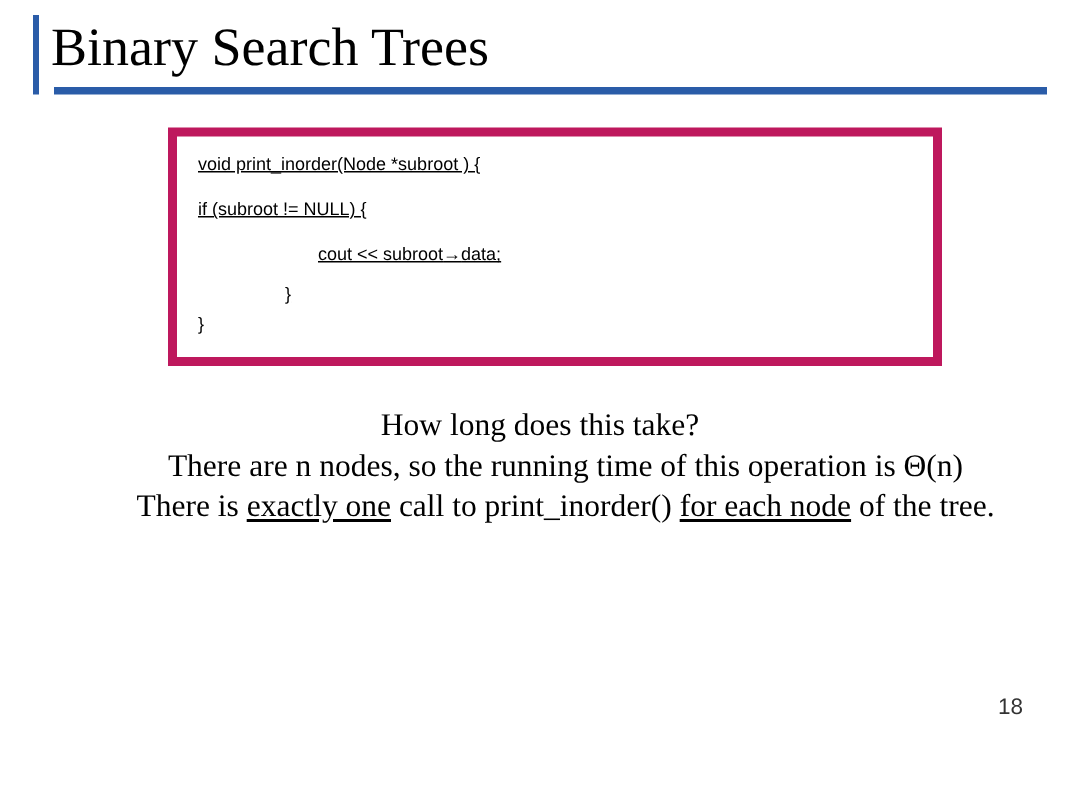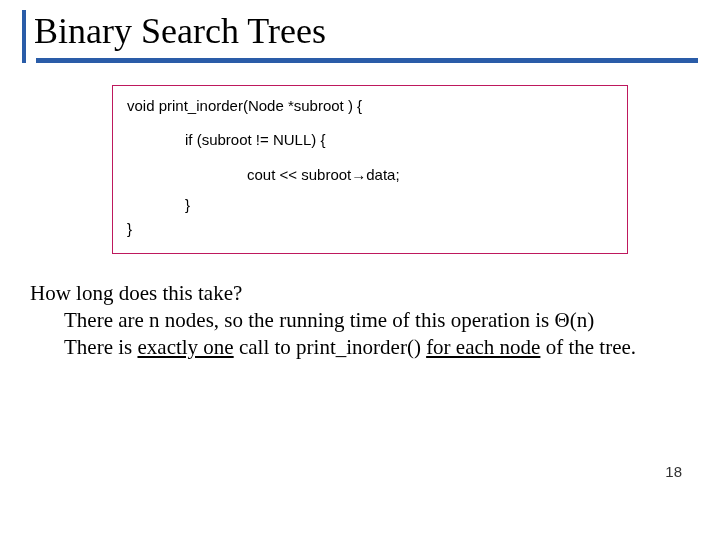--- a/index.html
+++ b/index.html
@@ -2,39 +2,41 @@
 <html><head>
 <meta charset="utf-8">
 <style>
   * { box-sizing: border-box; margin: 0; padding: 0; }
   html, body { width: 720px; height: 540px; font-family: "Times New Roman", Times, serif; background: #fff; color: #000; }
   .slide { width: 720px; height: 492px; position: relative; padding: 10px 22px 0 22px; }
   .title-area { border-left: 4px solid #2a5ca8; padding-left: 8px; }
   .title { font-size: 36px; font-weight: 400; padding-bottom: 4px; }
   .rule-line { height: 5px; background: #2a5ca8; margin-top: 2px; margin-left: 2px; }
   .code-box {
-    border: 1px solid #be185d;
+    border: 6px solid #be185d;
     margin: 22px 70px 0 90px;
     padding: 10px 14px 14px 14px;
     font-family: Arial, Helvetica, sans-serif;
-    font-size: 15px;
+    font-size: 12px;
     line-height: 1.35;
+    text-decoration: underline;
   }
   .code-box .l1 { margin-left: 0; margin-bottom: 14px; }
-  .code-box .l2 { margin-left: 58px; margin-bottom: 14px; }
+  .code-box .l2 { margin-bottom: 14px; }
   .code-box .l3 { margin-left: 120px; margin-bottom: 10px; }
-  .code-box .l4 { margin-left: 120px; margin-bottom: 10px; }
+  .code-box .l4 { margin-left: 80px; margin-bottom: 10px; }
   .code-box .l5 { margin-left: 120px; margin-bottom: 8px; }
   .code-box .c2 { margin-left: 58px; margin-bottom: 4px; }
   .code-box .c1 { margin-left: 0; }
   .arrow { font-family: Arial, sans-serif; }
   .body-text {
     margin: 26px 8px 0 8px;
     font-size: 21px;
     line-height: 1.28;
+    text-align: center;
   }
   .body-text p.q { margin-bottom: 0; }
   .body-text p.indent { text-indent: 34px; }
   .u { text-decoration: underline; }
   .page-num {
     position: absolute;
     bottom: 12px;
     right: 38px;
     font-family: Arial, Helvetica, sans-serif;
     font-size: 15px;

